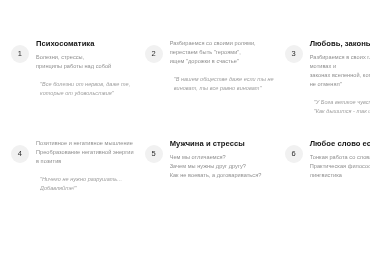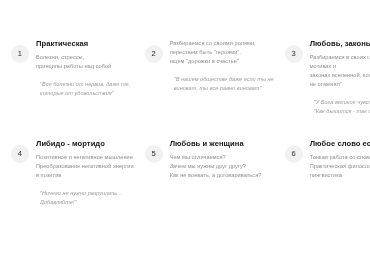--- a/index.html
+++ b/index.html
@@ -97,21 +97,21 @@
 </style>
 </head>
 <body>
 
 <div class="page">
   <div class="grid">
 
     <div class="card">
       <div class="badge">1</div>
       <div class="card-body">
-        <div class="card-title">Практическая</div>
+        <div class="card-title">Психосоматика</div>
         <div class="card-desc">
           <div>Болезни, стрессы,</div>
           <div>принципы работы над собой</div>
         </div>
         <div class="card-quote">
           <div>"Все болезни от нервов, даже те,</div>
           <div>которые от удовольствия"</div>
         </div>
       </div>
     </div>
@@ -144,37 +144,36 @@
         <div class="card-quote">
           <div>"У Бога великое чувство юмора"</div>
           <div>"Как дышится - так и оформляется..."</div>
         </div>
       </div>
     </div>
 
     <div class="card">
       <div class="badge">4</div>
       <div class="card-body">
-        <div class="card-title">Либидо - мортидо</div>
         <div class="card-desc">
           <div>Позитивное и негативное мышление</div>
           <div>Преобразование негативной энергии</div>
           <div>в позитив</div>
         </div>
         <div class="card-quote">
           <div>"Ничего не нужно разрушать...</div>
           <div>Добавляйте!"</div>
         </div>
       </div>
     </div>
 
     <div class="card">
       <div class="badge">5</div>
       <div class="card-body">
-        <div class="card-title">Любовь и женщина</div>
+        <div class="card-title">Мужчина и стрессы</div>
         <div class="card-desc">
           <div>Чем мы отличаемся?</div>
           <div>Зачем мы нужны друг другу?</div>
           <div>Как не воевать, а договариваться?</div>
         </div>
 
       </div>
     </div>
 
     <div class="card">

